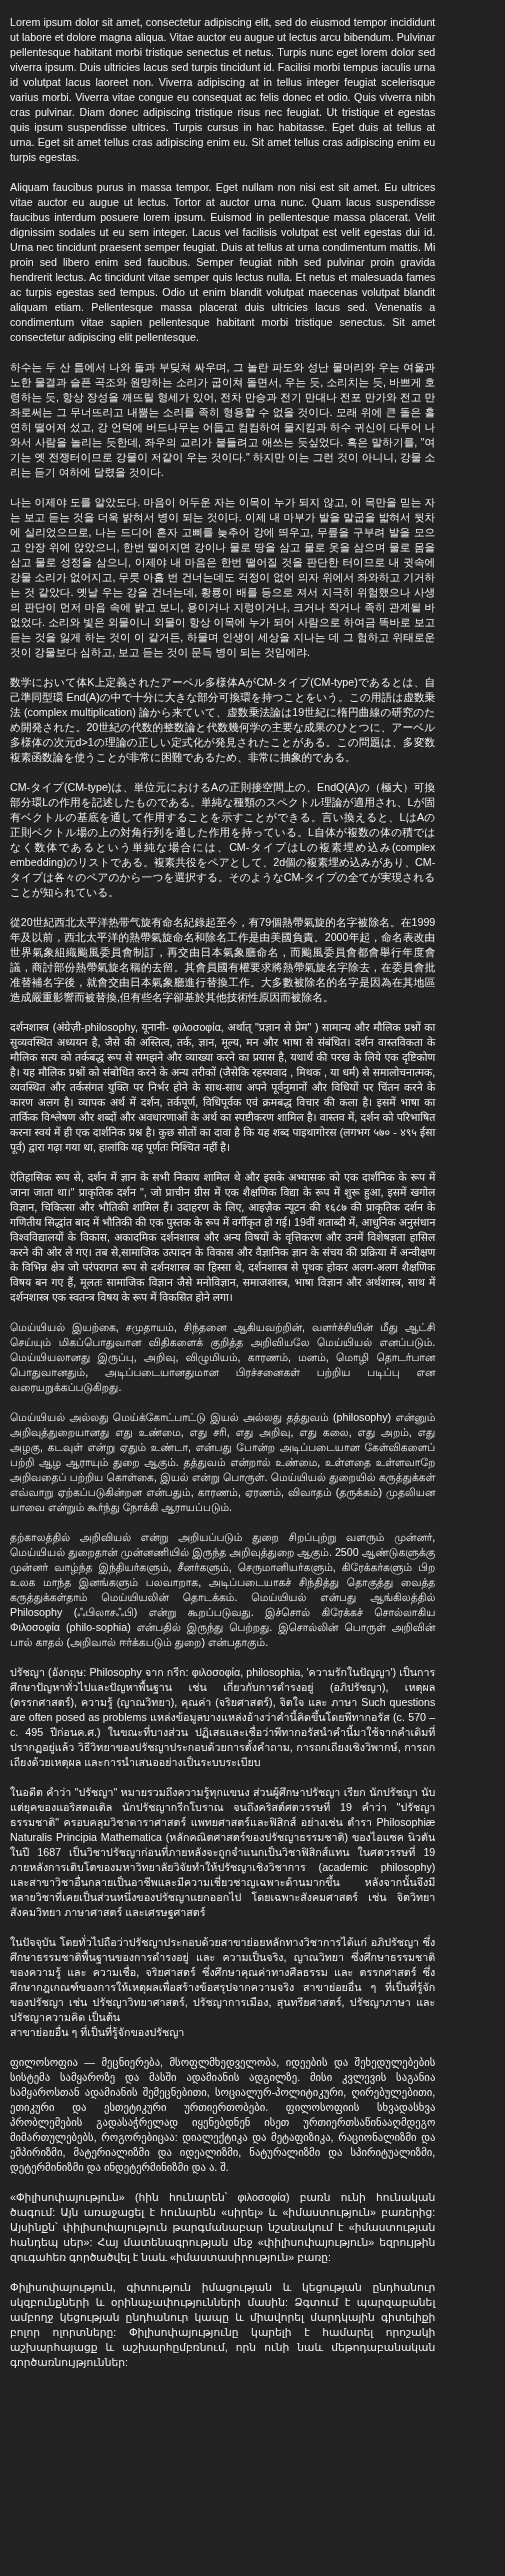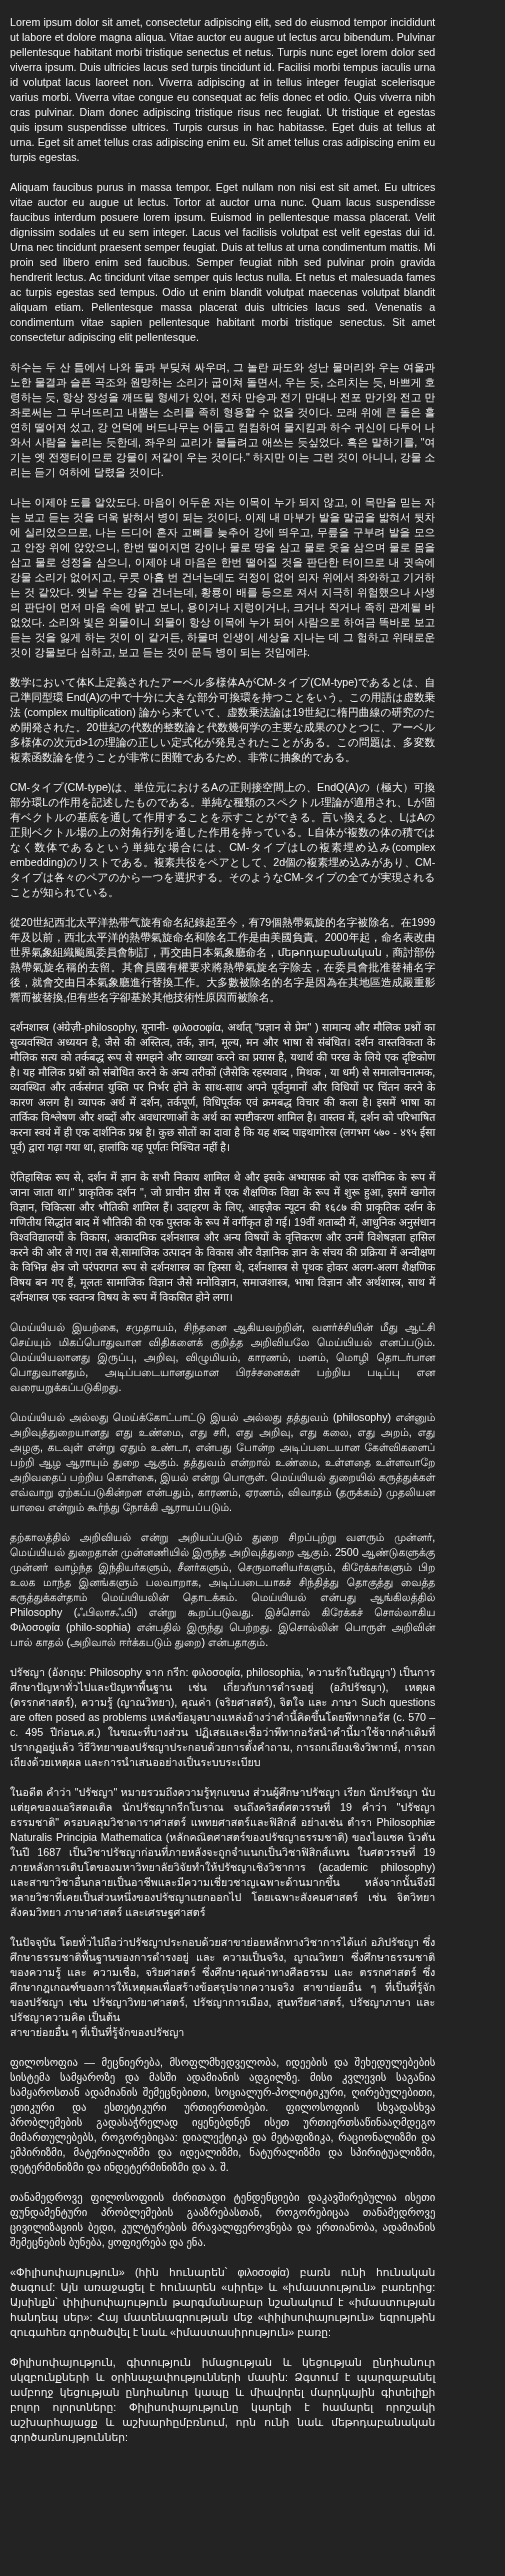--- a/index.html
+++ b/index.html
@@ -32,28 +32,27 @@
 </head>
 <body>
 
 <main class="page">
   <p class="para" lang="en">Lorem ipsum dolor sit amet, consectetur adipiscing elit, sed do eiusmod tempor incididunt ut labore et dolore magna aliqua. Vitae auctor eu augue ut lectus arcu bibendum. Pulvinar pellentesque habitant morbi tristique senectus et netus. Turpis nunc eget lorem dolor sed viverra ipsum. Duis ultricies lacus sed turpis tincidunt id. Facilisi morbi tempus iaculis urna id volutpat lacus laoreet non. Viverra adipiscing at in tellus integer feugiat scelerisque varius morbi. Viverra vitae congue eu consequat ac felis donec et odio. Quis viverra nibh cras pulvinar. Diam donec adipiscing tristique risus nec feugiat. Ut tristique et egestas quis ipsum suspendisse ultrices. Turpis cursus in hac habitasse. Eget duis at tellus at urna. Eget sit amet tellus cras adipiscing enim eu. Sit amet tellus cras adipiscing enim eu turpis egestas.</p>
   <p class="para" lang="en">Aliquam faucibus purus in massa tempor. Eget nullam non nisi est sit amet. Eu ultrices vitae auctor eu augue ut lectus. Tortor at auctor urna nunc. Quam lacus suspendisse faucibus interdum posuere lorem ipsum. Euismod in pellentesque massa placerat. Velit dignissim sodales ut eu sem integer. Lacus vel facilisis volutpat est velit egestas dui id. Urna nec tincidunt praesent semper feugiat. Duis at tellus at urna condimentum mattis. Mi proin sed libero enim sed faucibus. Semper feugiat nibh sed pulvinar proin gravida hendrerit lectus. Ac tincidunt vitae semper quis lectus nulla. Et netus et malesuada fames ac turpis egestas sed tempus. Odio ut enim blandit volutpat maecenas volutpat blandit aliquam etiam. Pellentesque massa placerat duis ultricies lacus sed. Venenatis a condimentum vitae sapien pellentesque habitant morbi tristique senectus. Sit amet consectetur adipiscing elit pellentesque.</p>
   <p class="para" lang="ko">하수는 두 산 틈에서 나와 돌과 부딪쳐 싸우며, 그 놀란 파도와 성난 물머리와 우는 여울과 노한 물결과 슬픈 곡조와 원망하는 소리가 굽이쳐 돌면서, 우는 듯, 소리치는 듯, 바쁘게 호령하는 듯, 항상 장성을 깨뜨릴 형세가 있어, 전차 만승과 전기 만대나 전포 만가와 전고 만좌로써는 그 무너뜨리고 내뿜는 소리를 족히 형용할 수 없을 것이다. 모래 위에 큰 돌은 홀연히 떨어져 섰고, 강 언덕에 버드나무는 어둡고 컴컴하여 물지킴과 하수 귀신이 다투어 나와서 사람을 놀리는 듯한데, 좌우의 교리가 붙들려고 애쓰는 듯싶었다. 혹은 말하기를, "여기는 옛 전쟁터이므로 강물이 저같이 우는 것이다." 하지만 이는 그런 것이 아니니, 강물 소리는 듣기 여하에 달렸을 것이다.</p>
   <p class="para" lang="ko">나는 이제야 도를 알았도다. 마음이 어두운 자는 이목이 누가 되지 않고, 이 목만을 믿는 자는 보고 듣는 것을 더욱 밝혀서 병이 되는 것이다. 이제 내 마부가 발을 말굽을 밟혀서 뒷차에 실리었으므로, 나는 드디어 혼자 고삐를 늦추어 강에 띄우고, 무릎을 구부려 발을 모으고 안장 위에 앉았으니, 한번 떨어지면 강이나 물로 땅을 삼고 물로 옷을 삼으며 물로 몸을 삼고 물로 성정을 삼으니, 이제야 내 마음은 한번 떨어질 것을 판단한 터이므로 내 귓속에 강물 소리가 없어지고, 무릇 아홉 번 건너는데도 걱정이 없어 의자 위에서 좌와하고 기거하는 것 같았다. 옛날 우는 강을 건너는데, 황룡이 배를 등으로 져서 지극히 위험했으나 사생의 판단이 먼저 마음 속에 밝고 보니, 용이거나 지렁이거나, 크거나 작거나 족히 관계될 바 없었다. 소리와 빛은 외물이니 외물이 항상 이목에 누가 되어 사람으로 하여금 똑바로 보고 듣는 것을 잃게 하는 것이 이 같거든, 하물며 인생이 세상을 지나는 데 그 험하고 위태로운 것이 강물보다 심하고, 보고 듣는 것이 문득 병이 되는 것임에랴.</p>
   <p class="para" lang="ja">数学において体K上定義されたアーベル多様体AがCM-タイプ(CM-type)であるとは、自己準同型環 End(A)の中で十分に大きな部分可換環を持つことをいう。この用語は虚数乗法 (complex multiplication) 論から来ていて、虚数乗法論は19世紀に楕円曲線の研究のため開発された。20世紀の代数的整数論と代数幾何学の主要な成果のひとつに、アーベル多様体の次元d&gt;1の理論の正しい定式化が発見されたことがある。この問題は、多変数複素函数論を使うことが非常に困難であるため、非常に抽象的である。</p>
   <p class="para" lang="ja">CM-タイプ(CM-type)は、単位元におけるAの正則接空間上の、EndQ(A)の（極大）可換部分環Lの作用を記述したものである。単純な種類のスペクトル理論が適用され、Lが固有ベクトルの基底を通して作用することを示すことができる。言い換えると、LはAの正則ベクトル場の上の対角行列を通した作用を持っている。L自体が複数の体の積ではなく数体であるという単純な場合には、CM-タイプはLの複素埋め込み(complex embedding)のリストである。複素共役をペアとして、2d個の複素埋め込みがあり、CM-タイプは各々のペアのから一つを選択する。そのようなCM-タイプの全てが実現されることが知られている。</p>
-  <p class="para" lang="zh">從20世紀西北太平洋热带气旋有命名紀錄起至今，有79個熱帶氣旋的名字被除名。在1999年及以前，西北太平洋的熱帶氣旋命名和除名工作是由美國負責。2000年起，命名表改由世界氣象組織颱風委員會制訂，再交由日本氣象廳命名，մեթոդաբանական，商討部份熱帶氣旋名稱的去留。其會員國有權要求將熱帶氣旋名字除去，在委員會批准替補名字後，就會交由日本氣象廳進行替換工作。大多數被除名的名字是因為在其地區造成嚴重影響而被替換,但有些名字卻基於其他技術性原因而被除名。</p>
+  <p class="para" lang="zh">從20世紀西北太平洋热带气旋有命名紀錄起至今，有79個熱帶氣旋的名字被除名。在1999年及以前，西北太平洋的熱帶氣旋命名和除名工作是由美國負責。2000年起，命名表改由世界氣象組織颱風委員會制訂，再交由日本氣象廳命名，而颱風委員會都會舉行年度會議，商討部份熱帶氣旋名稱的去留。其會員國有權要求將熱帶氣旋名字除去，在委員會批准替補名字後，就會交由日本氣象廳進行替換工作。大多數被除名的名字是因為在其地區造成嚴重影響而被替換,但有些名字卻基於其他技術性原因而被除名。</p>
   <p class="para" lang="hi">दर्शनशास्त्र (अंग्रेज़ी-philosophy, यूनानी- φιλοσοφία, अर्थात् "प्रज्ञान से प्रेम" ) सामान्य और मौलिक प्रश्नों का सुव्यवस्थित अध्ययन है, जैसे की अस्तित्व, तर्क, ज्ञान, मूल्य, मन और भाषा से संबंधित। दर्शन वास्तविकता के मौलिक सत्य को तर्कबद्ध रूप से समझने और व्याख्या करने का प्रयास है, यथार्थ की परख के लिये एक दृष्टिकोण है। यह मौलिक प्रश्नों को संबोधित करने के अन्य तरीकों (जैसेकि रहस्यवाद , मिथक , या धर्म) से समालोचनात्मक, व्यवस्थित और तर्कसंगत युक्ति पर निर्भर होने के साथ-साथ अपने पूर्वनुमानों और विधियों पर चिंतन करने के कारण अलग है। व्यापक अर्थ में दर्शन, तर्कपूर्ण, विधिपूर्वक एवं क्रमबद्ध विचार की कला है। इसमें भाषा का तार्किक विश्लेषण और शब्दों और अवधारणाओं के अर्थ का स्पष्टीकरण शामिल है। वास्तव में, दर्शन को परिभाषित करना स्वयं में ही एक दार्शनिक प्रश्न है। कुछ सोतों का दावा है कि यह शब्द पाइथागोरस (लगभग ५७० - ४९५ ईसा पूर्व) द्वारा गढ़ा गया था, हालांकि यह पूर्णतः निश्चित नहीं है।</p>
   <p class="para" lang="hi">ऐतिहासिक रूप से, दर्शन में ज्ञान के सभी निकाय शामिल थे और इसके अभ्यासक को एक दार्शनिक के रूप में जाना जाता था।" प्राकृतिक दर्शन ", जो प्राचीन ग्रीस में एक शैक्षणिक विद्या के रूप में शुरू हुआ, इसमें खगोल विज्ञान, चिकित्सा और भौतिकी शामिल हैं। उदाहरण के लिए, आइज़ैक न्यूटन  की १६८७ की प्राकृतिक दर्शन के गणितीय सिद्धांत बाद में भौतिकी की एक पुस्तक के रूप में वर्गीकृत हो गई। 19वीं शताब्दी में, आधुनिक अनुसंधान विश्वविद्यालयों के विकास, अकादमिक दर्शनशास्त्र और अन्य विषयों के वृत्तिकरण और उनमें विशेषज्ञता हासिल करने की ओर ले गए। तब से,सामाजिक उत्पादन के विकास और वैज्ञानिक ज्ञान के संचय की प्रक्रिया में अन्वीक्षण के विभिन्न क्षेत्र जो परंपरागत रूप से दर्शनशास्त्र का हिस्सा थे, दर्शनशास्त्र से पृथक होकर अलग-अलग शैक्षणिक विषय बन गए हैं, मूलतः सामाजिक विज्ञान जैसे  मनोविज्ञान, समाजशास्त्र, भाषा विज्ञान और अर्थशास्त्र, साथ में दर्शनशास्त्र एक स्वतन्त्र विषय के रूप में विकसित होने लगा।</p>
   <p class="para" lang="ta">மெய்யியல் இயற்கை, சமுதாயம், சிந்தனை ஆகியவற்றின், வளர்ச்சியின் மீது ஆட்சி செய்யும் மிகப்பொதுவான விதிகளைக் குறித்த அறிவியலே மெய்யியல் எனப்படும். மெய்யியலானது இருப்பு, அறிவு, விழுமியம், காரணம், மனம், மொழி தொடர்பான பொதுவானதும், அடிப்படையானதுமான பிரச்சனைகள் பற்றிய படிப்பு என வரையறுக்கப்படுகிறது.</p>
   <p class="para" lang="ta">மெய்யியல் அல்லது மெய்க்கோட்பாட்டு இயல் அல்லது தத்துவம் (philosophy) என்னும் அறிவுத்துறையானது எது உண்மை, எது சரி, எது அறிவு, எது கலை, எது அறம், எது அழகு, கடவுள் என்று ஏதும் உண்டா, என்பது போன்ற அடிப்படையான கேள்விகளைப் பற்றி ஆழ ஆராயும் துறை ஆகும். தத்துவம் என்றால் உண்மை, உள்ளதை உள்ளவாறே அறிவதைப் பற்றிய கொள்கை, இயல் என்று பொருள். மெய்யியல் துறையில் கருத்துக்கள் எவ்வாறு ஏற்கப்படுகின்றன என்பதும், காரணம், ஏரணம், விவாதம் (தருக்கம்) முதலியன யாவை என்றும் கூர்ந்து நோக்கி ஆராயப்படும்.</p>
   <p class="para" lang="ta">தற்காலத்தில் அறிவியல் என்று அறியப்படும் துறை சிறப்புற்று வளரும் முன்னர், மெய்யியல் துறைதான் முன்னணியில் இருந்த அறிவுத்துறை ஆகும். 2500 ஆண்டுகளுக்கு முன்னர் வாழ்ந்த இந்தியர்களும், சீனர்களும், செருமானியர்களும், கிரேக்கர்களும் பிற உலக மாந்த இனங்களும் பலவாறாக, அடிப்படையாகச் சிந்தித்து தொகுத்து வைத்த கருத்துக்கள்தாம் மெய்யியலின் தொடக்கம். மெய்யியல் என்பது ஆங்கிலத்தில் Philosophy (ஃபிலாசஃபி) என்று கூறப்படுவது. இச்சொல் கிரேக்கச் சொல்லாகிய Φιλοσοφία (philo-sophia) என்பதில் இருந்து பெற்றது. இசொல்லின் பொருள் அறிவின் பால் காதல் (அறிவால் ஈர்க்கபடும் துறை) என்பதாகும்.</p>
   <p class="para" lang="th">ปรัชญา (อังกฤษ: Philosophy จาก กรีก: φιλοσοφία, philosophia, 'ความรักในปัญญา') เป็นการศึกษาปัญหาทั่วไปและปัญหาพื้นฐาน เช่น เกี่ยวกับการดำรงอยู่ (อภิปรัชญา), เหตุผล (ตรรกศาสตร์), ความรู้ (ญาณวิทยา), คุณค่า (จริยศาสตร์), จิตใจ และ ภาษา Such questions are often posed as problems แหล่งข้อมูลบางแหล่งอ้างว่าคำนี้คิดขึ้นโดยพีทากอรัส (c. 570 – c. 495 ปีก่อนค.ศ.) ในขณะที่บางส่วน ปฏิเสธและเชื่อว่าพีทากอรัสนำคำนี้มาใช้จากคำเดิมที่ปรากฏอยู่แล้ว วิธีวิทยาของปรัชญาประกอบด้วยการตั้งคำถาม, การถกเถียงเชิงวิพากษ์, การถกเถียงด้วยเหตุผล และการนำเสนออย่างเป็นระบบระเบียบ</p>
   <p class="para" lang="th">ในอดีต คำว่า "ปรัชญา" หมายรวมถึงความรู้ทุกแขนง ส่วนผู้ศึกษาปรัชญา เรียก นักปรัชญา นับแต่ยุคของแอริสตอเติล นักปรัชญากรีกโบราณ จนถึงคริสต์ศตวรรษที่ 19 คำว่า "ปรัชญาธรรมชาติ" ครอบคลุมวิชาดาราศาสตร์ แพทยศาสตร์และฟิสิกส์ อย่างเช่น ตำรา Philosophiæ Naturalis Principia Mathematica (หลักคณิตศาสตร์ของปรัชญาธรรมชาติ) ของไอแซค นิวตัน ในปี 1687 เป็นวิชาปรัชญาก่อนที่ภายหลังจะถูกจำแนกเป็นวิชาฟิสิกส์แทน ในศตวรรษที่ 19 ภายหลังการเติบโตของมหาวิทยาลัยวิจัยทำให้ปรัชญาเชิงวิชาการ (academic philosophy) และสาขาวิชาอื่นกลายเป็นอาชีพและมีความเชี่ยวชาญเฉพาะด้านมากขึ้น หลังจากนั้นจึงมีหลายวิชาที่เคยเป็นส่วนหนึ่งของปรัชญาแยกออกไป โดยเฉพาะสังคมศาสตร์ เช่น จิตวิทยา สังคมวิทยา ภาษาศาสตร์ และเศรษฐศาสตร์</p>
   <p class="para" lang="th">ในปัจจุบัน โดยทั่วไปถือว่าปรัชญาประกอบด้วยสาขาย่อยหลักทางวิชาการได้แก่ อภิปรัชญา ซึ่งศึกษาธรรมชาติพื้นฐานของการดำรงอยู่ และ ความเป็นจริง, ญาณวิทยา ซึ่งศึกษาธรรมชาติของความรู้ และ ความเชื่อ, จริยศาสตร์ ซึ่งศึกษาคุณค่าทางศีลธรรม และ ตรรกศาสตร์ ซึ่งศึกษากฎเกณฑ์ของการให้เหตุผลเพื่อสร้างข้อสรุปจากความจริง สาขาย่อยอื่น ๆ ที่เป็นที่รู้จักของปรัชญา เช่น ปรัชญาวิทยาศาสตร์, ปรัชญาการเมือง, สุนทรียศาสตร์, ปรัชญาภาษา และ ปรัชญาความคิด เป็นต้น
 สาขาย่อยอื่น ๆ ที่เป็นที่รู้จักของปรัชญา</p>
   <p class="para" lang="ka">ფილოსოფია — მეცნიერება, მსოფლმხედველობა, იდეების და შეხედულებების სისტემა სამყაროზე და მასში ადამიანის ადგილზე. მისი კვლევის საგანია სამყაროსთან ადამიანის შემეცნებითი, სოციალურ-პოლიტიკური, ღირებულებითი, ეთიკური და ესთეტიკური ურთიერთობები. ფილოსოფიის სხვადასხვა პრობლემების გადასაჭრელად იყენებდნენ ისეთ ურთიერთსაწინააღმდეგო მიმართულებებს, როგორებიცაა: დიალექტიკა და მეტაფიზიკა, რაციონალიზმი და ემპირიზმი, მატერიალიზმი და იდეალიზმი, ნატურალიზმი და სპირიტუალიზმი, დეტერმინიზმი და ინდეტერმინიზმი და ა. შ.</p>
-  <p class="para" lang="ka">თანამედროვე ფილოსოფიის ძირითადი ტენდენციები დაკავშირებულია ისეთი ფუნდამენტური პრობლემების გააზრებასთან, როგორებიცაა თანამედროვე ცივილიზაციის ბედი, კულტურების მრავალფეროვნება და ერთიანობა, ადამიანის შემეცნების ბუნება, ყოფიერება და ენა.</p>
   <p class="para" lang="hy">«Փիլիսոփայություն» (հին հունարեն՝ φιλοσοφία) բառն ունի հունական ծագում: Այն առաջացել է հունարեն «սիրել» և «իմաստություն» բառերից: Այսինքն՝ փիլիսոփայություն թարգմանաբար նշանակում է «իմաստության հանդեպ սեր»: Հայ մատենագրության մեջ «փիլիսոփայություն» եզրույթին զուգահեռ գործածվել է նաև «իմաստասիրություն» բառը:</p>
   <p class="para" lang="hy">Փիլիսոփայություն, գիտություն իմացության և կեցության ընդհանուր սկզբունքների և օրինաչափությունների մասին: Ձգտում է պարզաբանել ամբողջ կեցության ընդհանուր կապը և միավորել մարդկային գիտելիքի բոլոր ոլորտները: Փիլիսոփայությունը կարելի է համարել որոշակի աշխարհայացք և աշխարհըմբռնում, որն ունի նաև մեթոդաբանական գործառնույթյուններ:</p>
 </main>
 
 
 </body></html>

